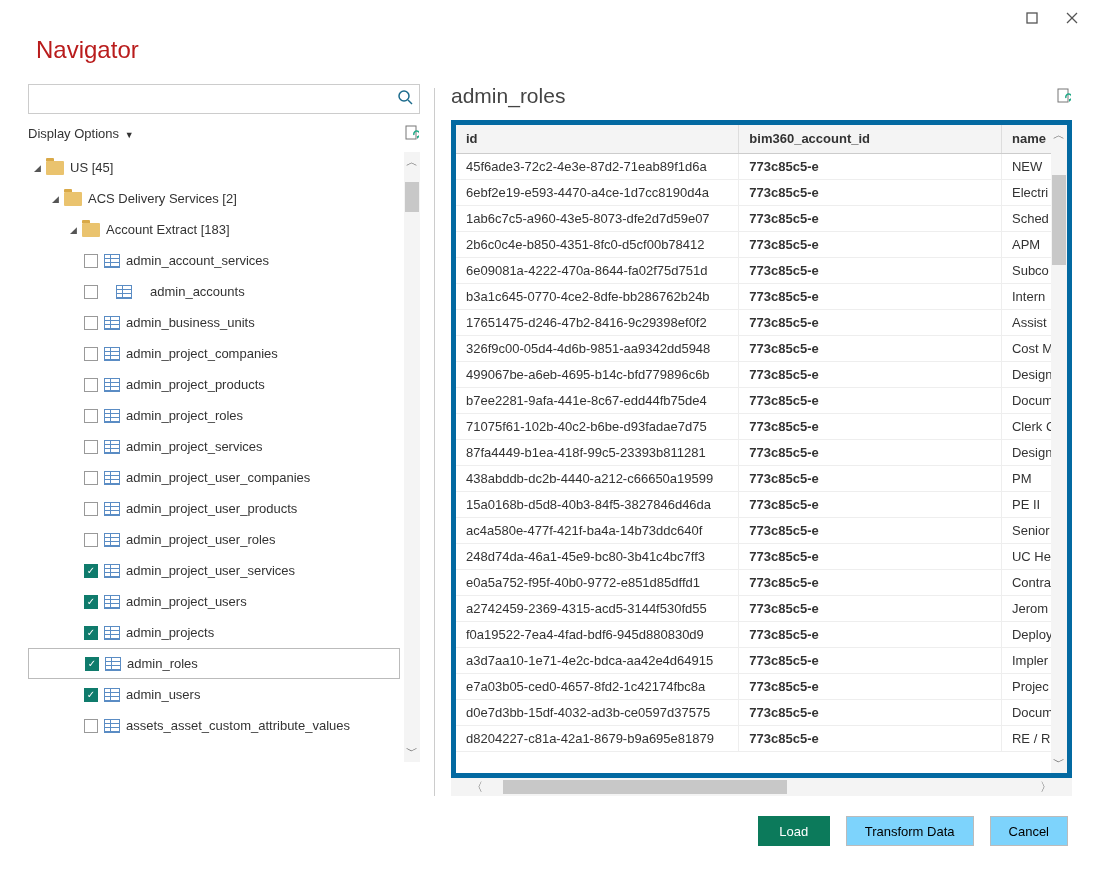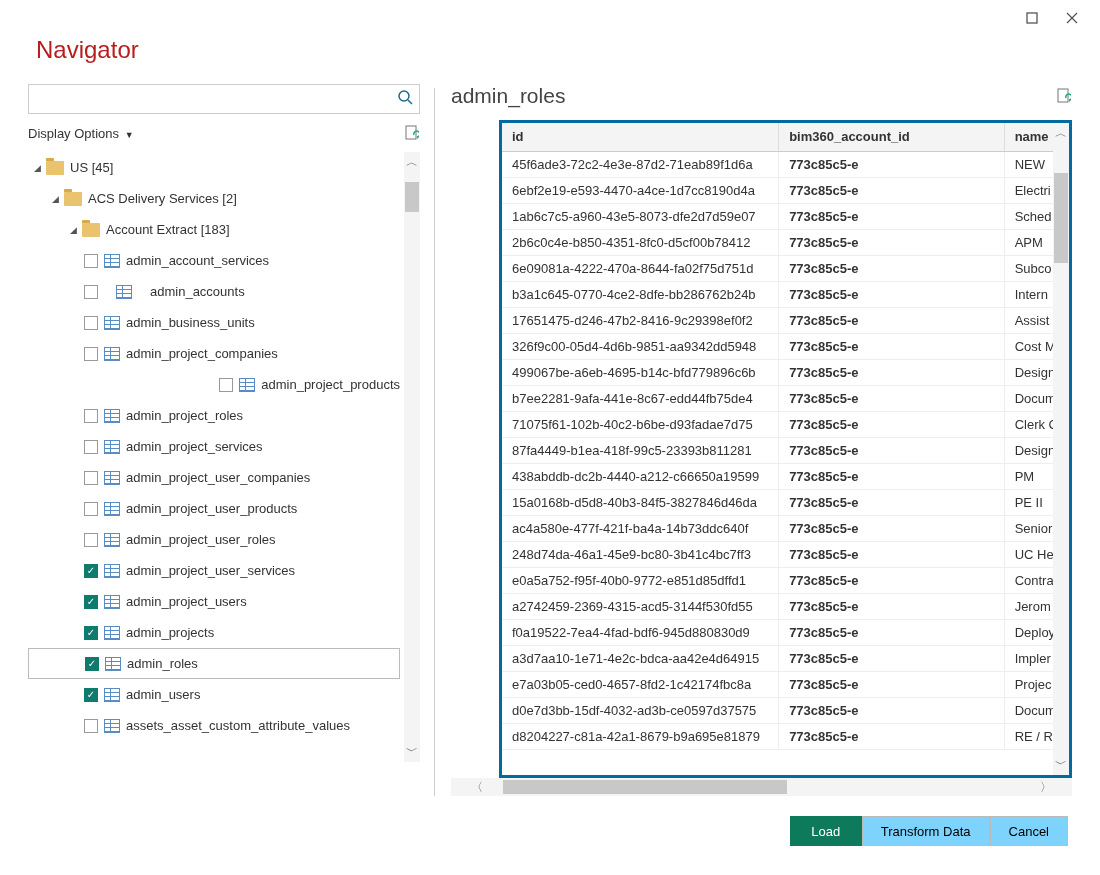--- a/index.html
+++ b/index.html
@@ -186,22 +186,21 @@
     margin-bottom: 12px;
   }
   .preview-title {
     font-size: 21px;
     font-weight: 300;
     color: #444;
   }
   .grid-wrap {
     position: relative;
     flex: 1;
-    border: 3px solid #0369a1;
-    margin-left: 48px;
+    border: 5px solid #0369a1;
   }
   .grid {
     width: 100%;
     border-collapse: collapse;
     font-size: 13px;
   }
   .grid th {
     background: #f4f4f4;
     text-align: left;
     font-weight: 600;
@@ -255,20 +254,21 @@
     left: 0;
     width: 55%;
     height: 14px;
     background: #c8c8c8;
   }
   
   .footer {
     display: flex;
     justify-content: flex-end;
     padding: 20px 32px;
+    gap: 16px;
   }
   .btn {
     min-width: 72px;
     height: 30px;
     padding: 0 18px;
     border: 1px solid #bbb;
     background: #7dd3fc;
     font-size: 13px;
     cursor: pointer;
     display: inline-flex;
@@ -366,21 +366,21 @@
           <div class="tree-row" style="padding-left: 56px;">
             <span class="cb"></span>
             <span class="table-ico"></span>
             <span class="tree-label">admin_business_units</span>
           </div>
           <div class="tree-row" style="padding-left: 56px;">
             <span class="cb"></span>
             <span class="table-ico"></span>
             <span class="tree-label">admin_project_companies</span>
           </div>
-          <div class="tree-row" style="padding-left: 56px; justify-content: flex-end;">
+          <div class="tree-row" style="padding-left: 56px;">
             <span class="cb"></span>
             <span class="table-ico"></span>
             <span class="tree-label">admin_project_products</span>
           </div>
           <div class="tree-row" style="padding-left: 56px;">
             <span class="cb"></span>
             <span class="table-ico"></span>
             <span class="tree-label">admin_project_roles</span>
           </div>
           <div class="tree-row" style="padding-left: 56px;">

